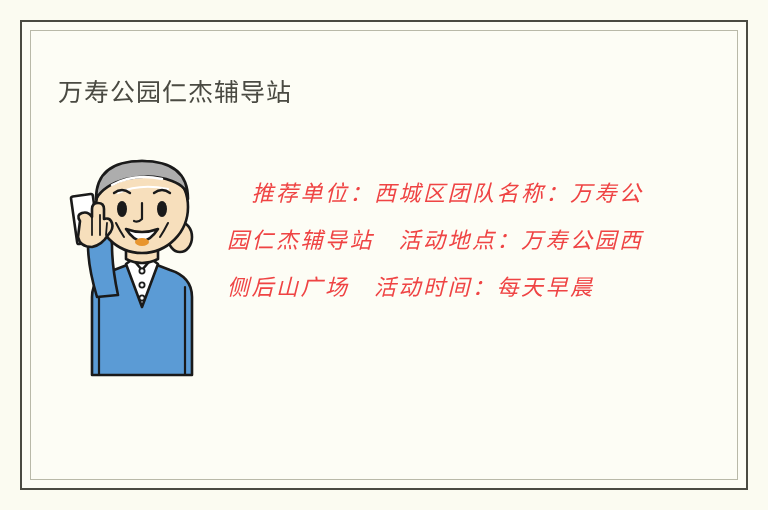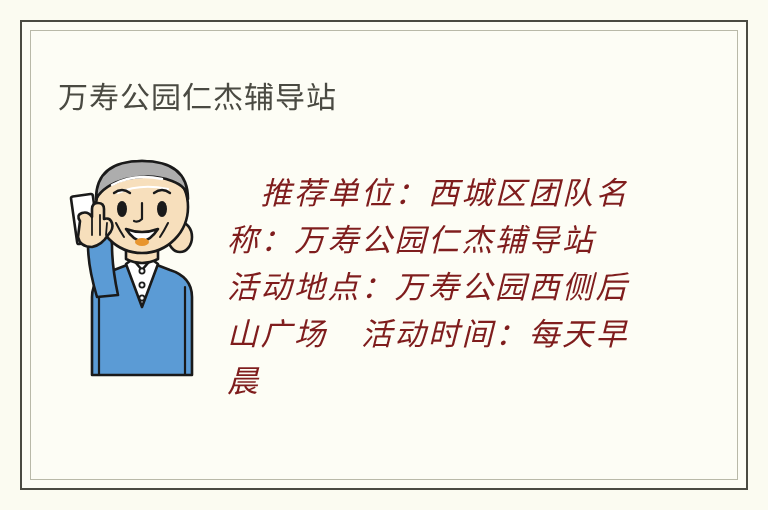--- a/index.html
+++ b/index.html
@@ -34,21 +34,21 @@
     bottom: 8px;
     border: 1px solid #b9b9a8;
     pointer-events: none;
   }
 
   
   .title {
     position: absolute;
     left: 36px;
     top: 38px;
-    font-size: 30px;
+    font-size: 25px;
     line-height: 1.2;
     letter-spacing: 1px;
     color: #4a4a42;
     white-space: nowrap;
     font-weight: 400;
   }
 
   
   .figure-wrap {
     position: absolute;
@@ -62,22 +62,22 @@
     width: 100%;
     height: 100%;
   }
 
   
   .body-copy {
     position: absolute;
     left: 205px;
     top: 148px;
     width: 420px;
-    color: #7f1d1d;
-    font-size: 31px;
+    color: #ef4444;
+    font-size: 22px;
     line-height: 47px;
     letter-spacing: 2.5px;
     font-family: "DejaVu Serif", "Liberation Serif", serif;
     font-style: italic;
     word-break: break-all;
     text-align: left;
   }
 </style>
 </head>
 <body>

